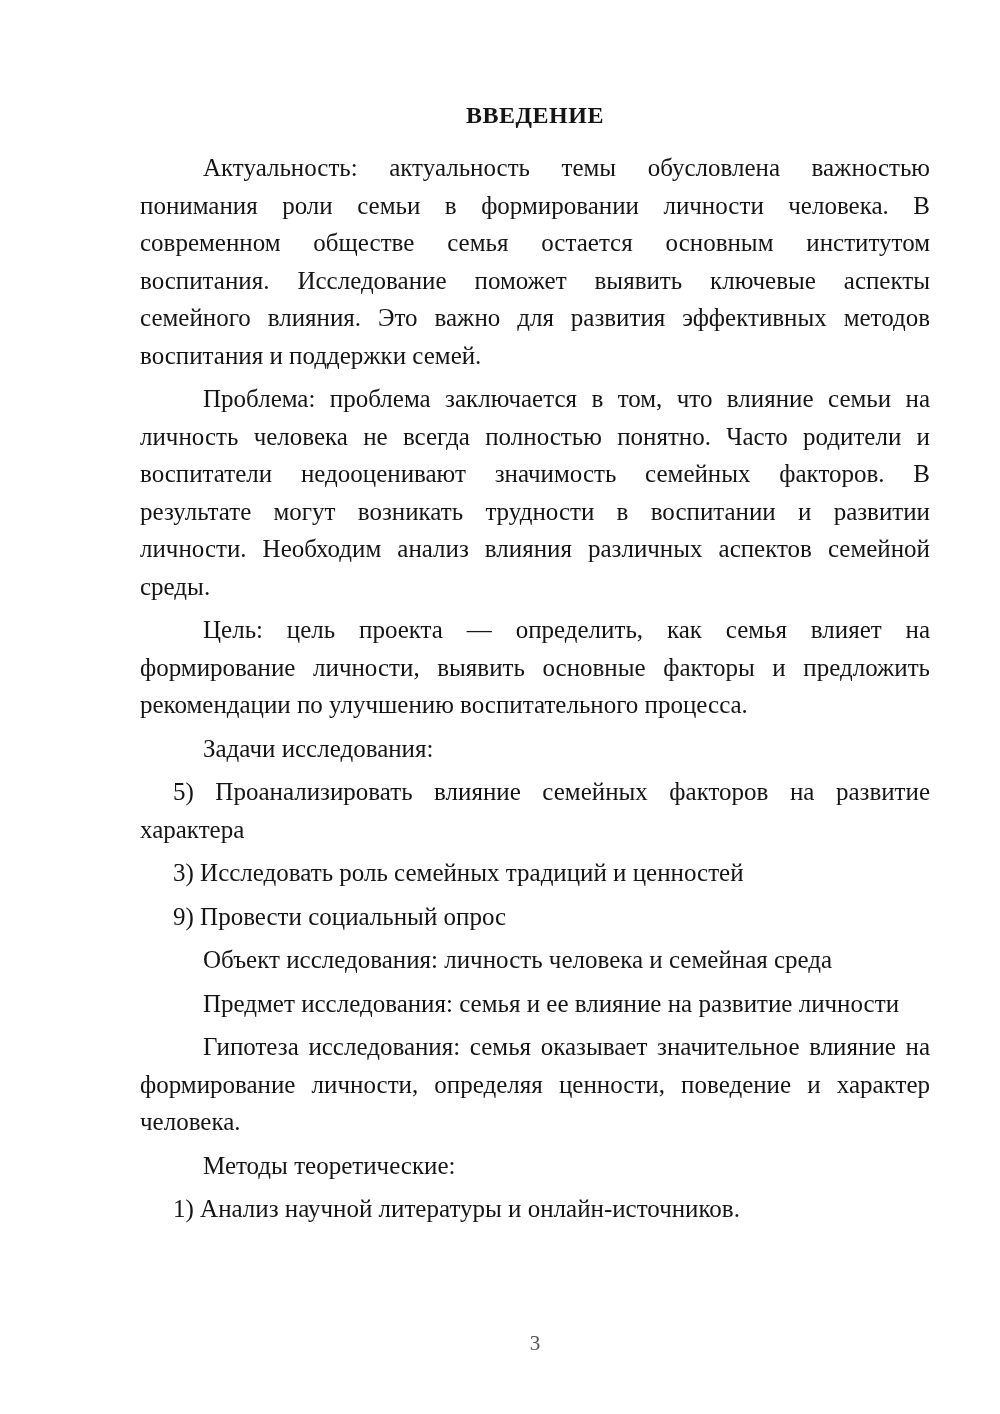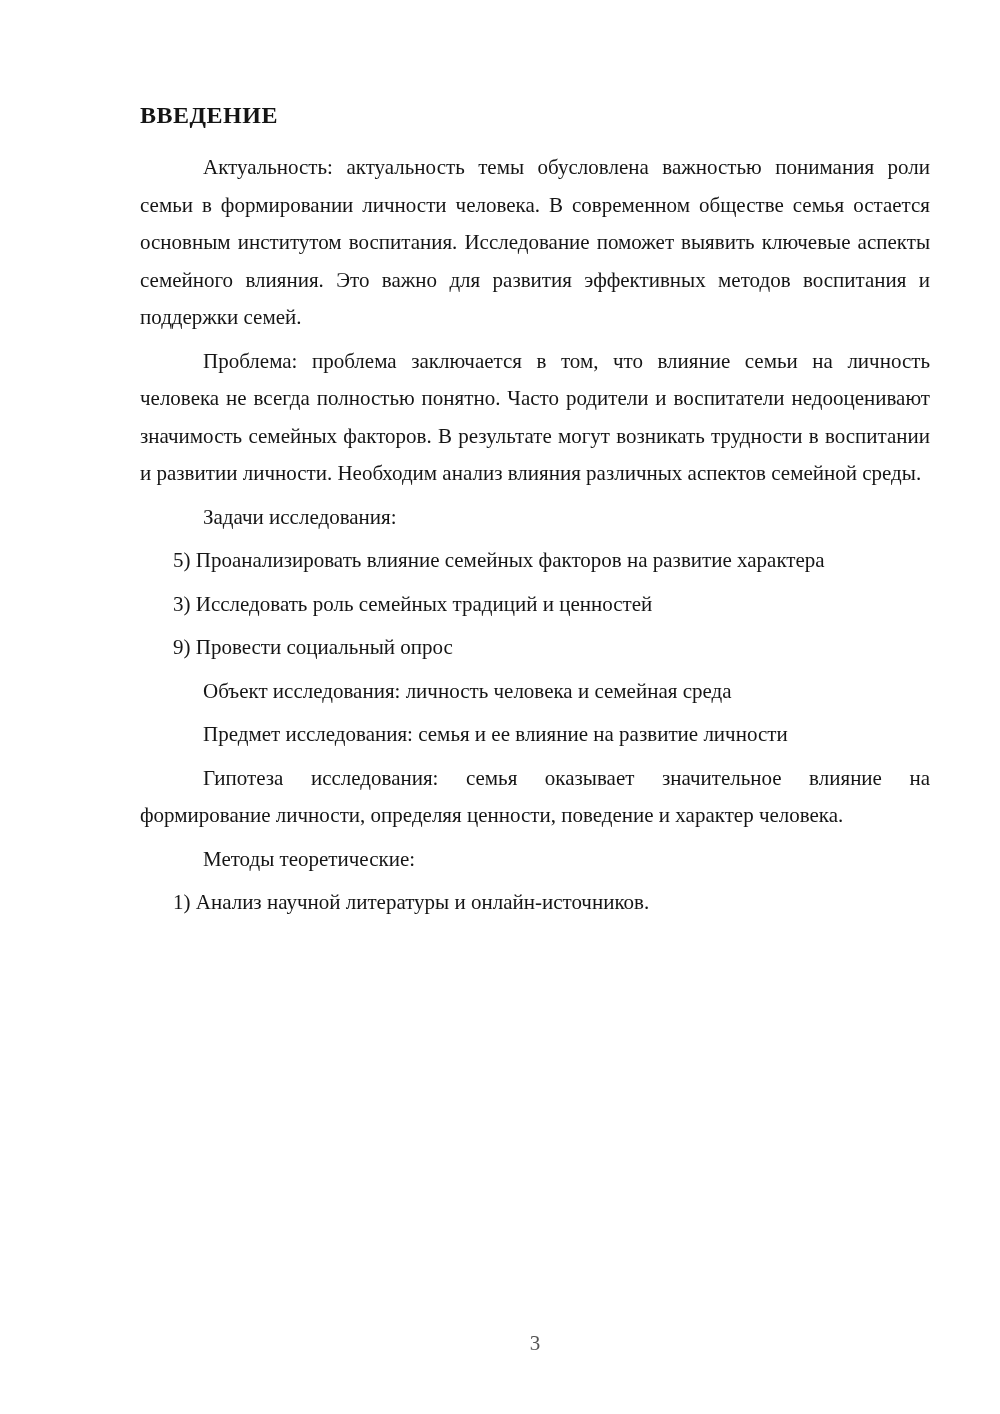--- a/index.html
+++ b/index.html
@@ -12,29 +12,29 @@
     position: relative;
     overflow: hidden;
   }
   .page-content {
     position: absolute;
     left: 140px;
     top: 96px;
     width: 790px;
   }
   .doc-title {
-    text-align: left;
+    text-align: center;
     font-weight: bold;
     font-size: 24px;
     line-height: 38px;
     margin: 0 0 15px 0;
     letter-spacing: 0.5px;
   }
   .para {
-    font-size: 21px;
+    font-size: 25px;
     line-height: 37.5px;
     text-align: justify;
     margin: 1px 0 6px 0;
   }
   .para.indent { text-indent: 63px; }
   .para.list   { text-indent: 33px; }
   .page-number {
     position: absolute;
     left: 140px;
     top: 1331px;
@@ -45,20 +45,21 @@
   }
 </style>
 </head>
 <body>
 
 <div class="page-content">
   <h1 class="doc-title">ВВЕДЕНИЕ</h1>
   <div id="paragraphs">
       <p class="para indent">Актуальность: актуальность темы обусловлена важностью понимания роли семьи в формировании личности человека. В современном обществе семья остается основным институтом воспитания. Исследование поможет выявить ключевые аспекты семейного влияния. Это важно для развития эффективных методов воспитания и поддержки семей.</p>
       <p class="para indent">Проблема: проблема заключается в том, что влияние семьи на личность человека не всегда полностью понятно. Часто родители и воспитатели недооценивают значимость семейных факторов. В результате могут возникать трудности в воспитании и развитии личности. Необходим анализ влияния различных аспектов семейной среды.</p>
+      <p class="para indent">Цель: цель проекта — определить, как семья влияет на формирование личности, выявить основные факторы и предложить рекомендации по улучшению воспитательного процесса.</p>
       <p class="para indent">Задачи исследования:</p>
       <p class="para list">5) Проанализировать влияние семейных факторов на развитие характера</p>
       <p class="para list">3) Исследовать роль семейных традиций и ценностей</p>
       <p class="para list">9) Провести социальный опрос</p>
       <p class="para indent">Объект исследования: личность человека и семейная среда</p>
       <p class="para indent">Предмет исследования: семья и ее влияние на развитие личности</p>
       <p class="para indent">Гипотеза исследования: семья оказывает значительное влияние на формирование личности, определяя ценности, поведение и характер человека.</p>
       <p class="para indent">Методы теоретические:</p>
       <p class="para list">1) Анализ научной литературы и онлайн-источников.</p>
     </div>

